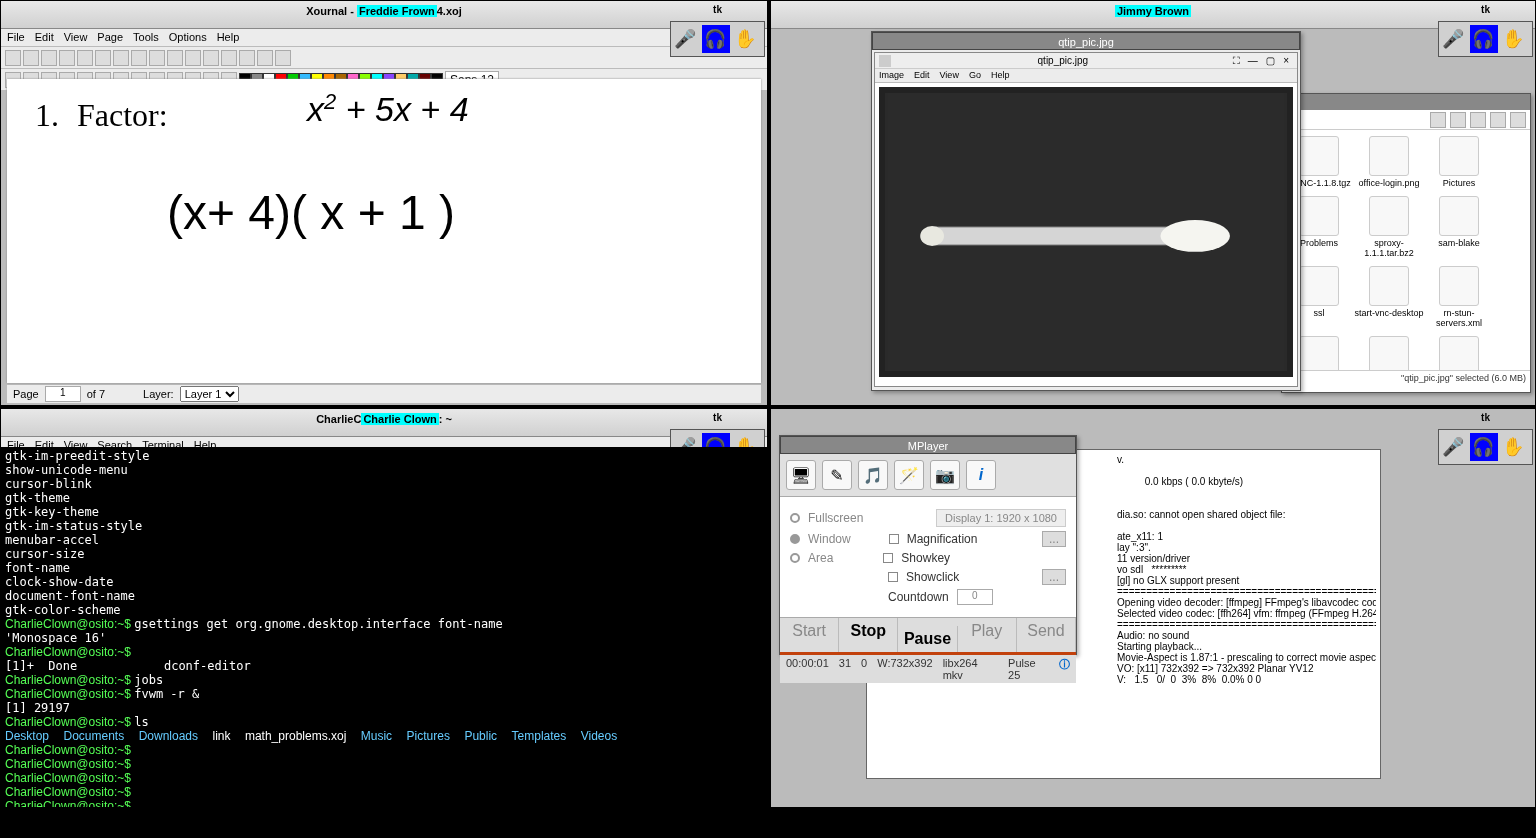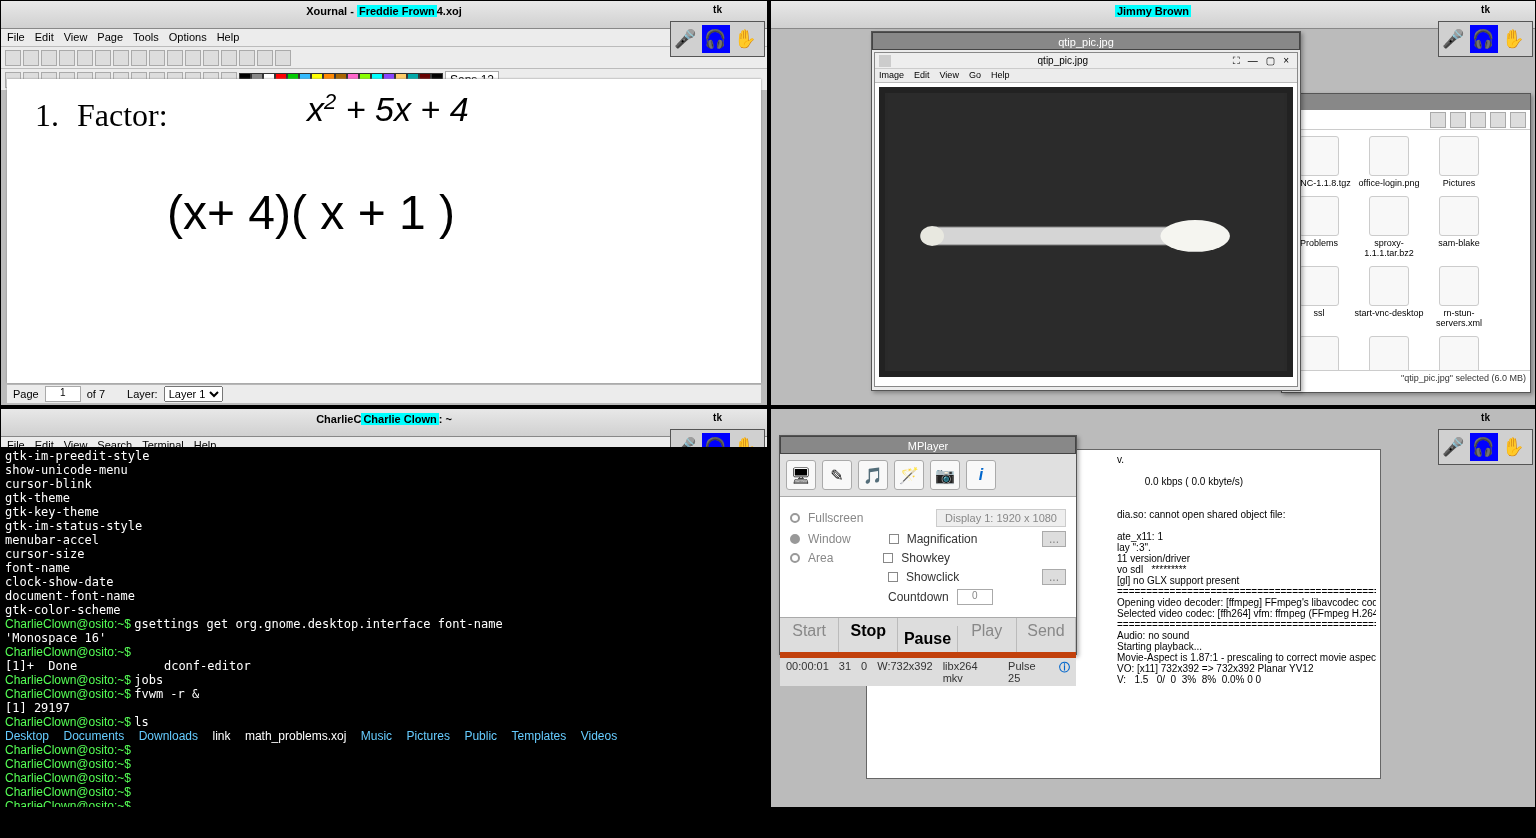--- a/index.html
+++ b/index.html
@@ -27,21 +27,21 @@
 .fileicon .ic { width:40px; height:40px; background:#f8f8f8; border:1px solid #ccc; border-radius:3px; margin-bottom:2px; }
 .mp-toolbar { display:flex; gap:6px; padding:6px; background:#e0e0e0; border-bottom:1px solid #aaa; }
 .mp-lgbtn { width:30px; height:30px; background:#f8f8f8; border:1px solid #aaa; border-radius:3px; display:flex; align-items:center; justify-content:center; }
 .mp-body { padding:8px 10px; font-size:12px; color:#888; }
 .mp-row { display:flex; align-items:center; margin:4px 0; gap:8px; }
 .mp-radio { width:10px; height:10px; border-radius:50%; border:2px solid #999; }
 .mp-chk { width:10px; height:10px; border:1px solid #888; }
 .mp-disp { background:#eee; border:1px solid #ccc; padding:2px 8px; font-size:11px; color:#888; }
 .mp-actions { display:flex; border-top:1px solid #aaa; background:#ddd; }
 .mp-actbtn { flex:1; text-align:center; font-size:16px; padding:4px; border-right:1px solid #bbb; color:#888; }
-.mp-status { background:#ddd; font-size:11px; padding:2px 6px; display:flex; gap:10px; border-top:6px solid #c2410c; color:#333; }
+.mp-status { background:#ddd; font-size:11px; padding:2px 6px; display:flex; gap:10px; border-top:3px solid #c2410c; color:#333; }
 .mp-term { background:#fff; color:#000; font-family:monospace; font-size:10px; position:absolute; padding:4px; white-space:pre; overflow:hidden; border:1px solid #666; }
 .smspin { width:36px; height:16px; border:1px solid #aaa; background:#fff; font-size:10px; text-align:center; display:inline-block; }
 </style>
 </head>
 <body>
 
 <div class="pane" style="left:0;top:0;width:768px;height:406px;">
   <div class="titlebar">
     <span>Xournal - </span><span class="hl">Freddie Frown</span><span>4.xoj</span>
   </div>
@@ -94,21 +94,21 @@
       <span>x</span><sup style="font-size:22px">2</sup><span> + 5x + 4</span>
     </div>
     <svg width="500" height="120" style="position:absolute;left:140px;top:90px">
       <text x="20" y="60" font-family="cursive" font-size="48" fill="#000">(x+ 4)( x + 1 )</text>
     </svg>
   </div>
   <div class="statusbar">
     <span>Page</span>
     <span class="smspin">1</span>
     <span>of 7</span>
-    <span style="margin-left:16px">Layer:</span>
+    <span style="margin-left:32px">Layer:</span>
     <select style="font-size:11px"><option>Layer 1</option></select>
   </div>
 </div>
 
 <div class="pane" style="left:770px;top:0;width:766px;height:406px">
   <div class="titlebar">
     <span class="hl">Jimmy Brown</span>
   </div>
   <div class="tk" style="top:20px">
     <div class="tklbl">tk</div>

